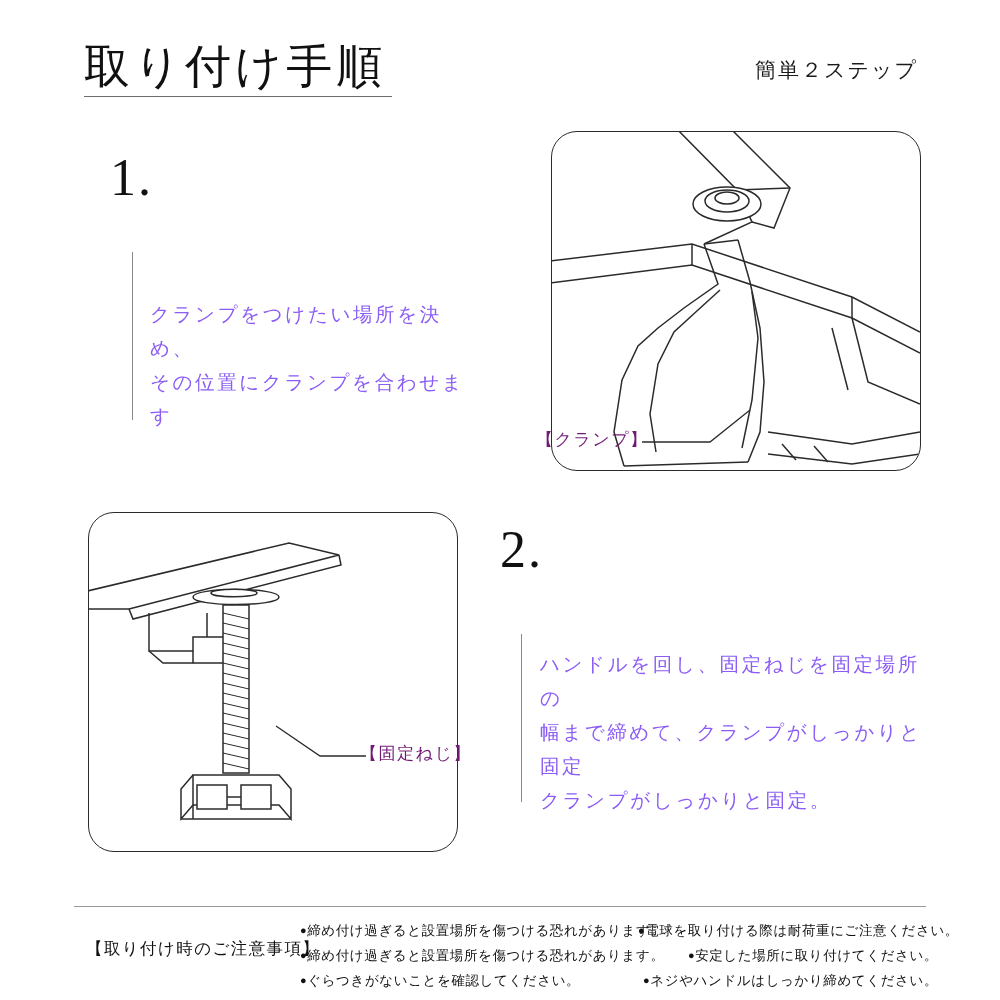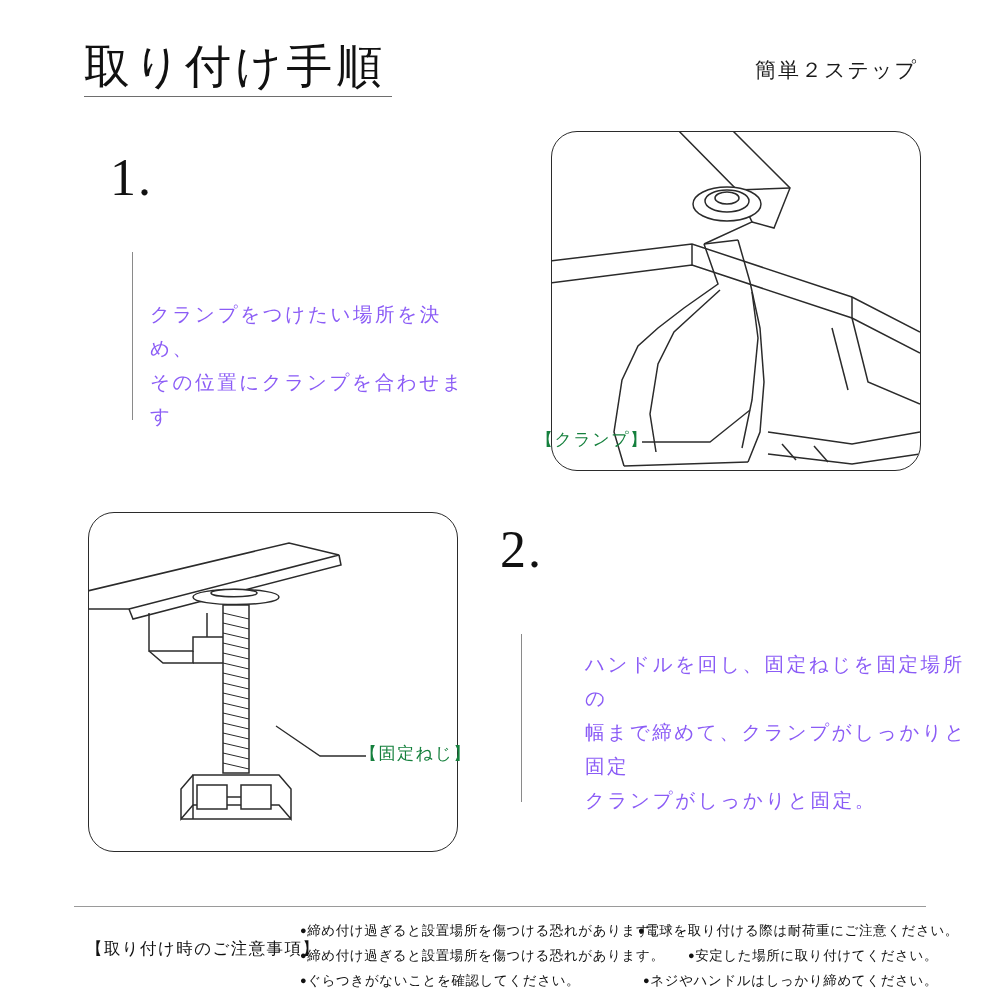--- a/index.html
+++ b/index.html
@@ -61,21 +61,21 @@
 
   
   .step-text {
     position: absolute;
     font-size: 19.5px;
     line-height: 34px;
     letter-spacing: 2.6px;
     color: #8b5cf6;
   }
   .step1-text { left: 150px; top: 298px; width: 330px; }
-  .step2-text { left: 540px; top: 648px; width: 400px; margin-left: 45px; }
+  .step2-text { left: 540px; top: 648px; width: 400px; }
 
   .vrule {
     position: absolute;
     width: 1px;
     background: #8a8a8a;
   }
   .step1-rule { left: 132px; top: 252px; height: 168px; }
   .step2-rule { left: 521px; top: 634px; height: 168px; }
 
   
@@ -89,21 +89,21 @@
   .illus-1 { left: 551px; top: 131px; width: 368px; height: 338px; }
   .illus-2 { left: 88px; top: 512px; width: 368px; height: 338px; }
 
   .illus svg { display: block; }
 
   
   .callout {
     position: absolute;
     font-size: 17px;
     letter-spacing: 1.5px;
-    color: #15803d;
+    color: #701a75;
     white-space: nowrap;
   }
   .callout-clamp { left: 536px; top: 428px; }
   .callout-screw { left: 360px; top: 742px; }
 
   
   .footer-rule {
     position: absolute;
     left: 74px;
     top: 906px;

